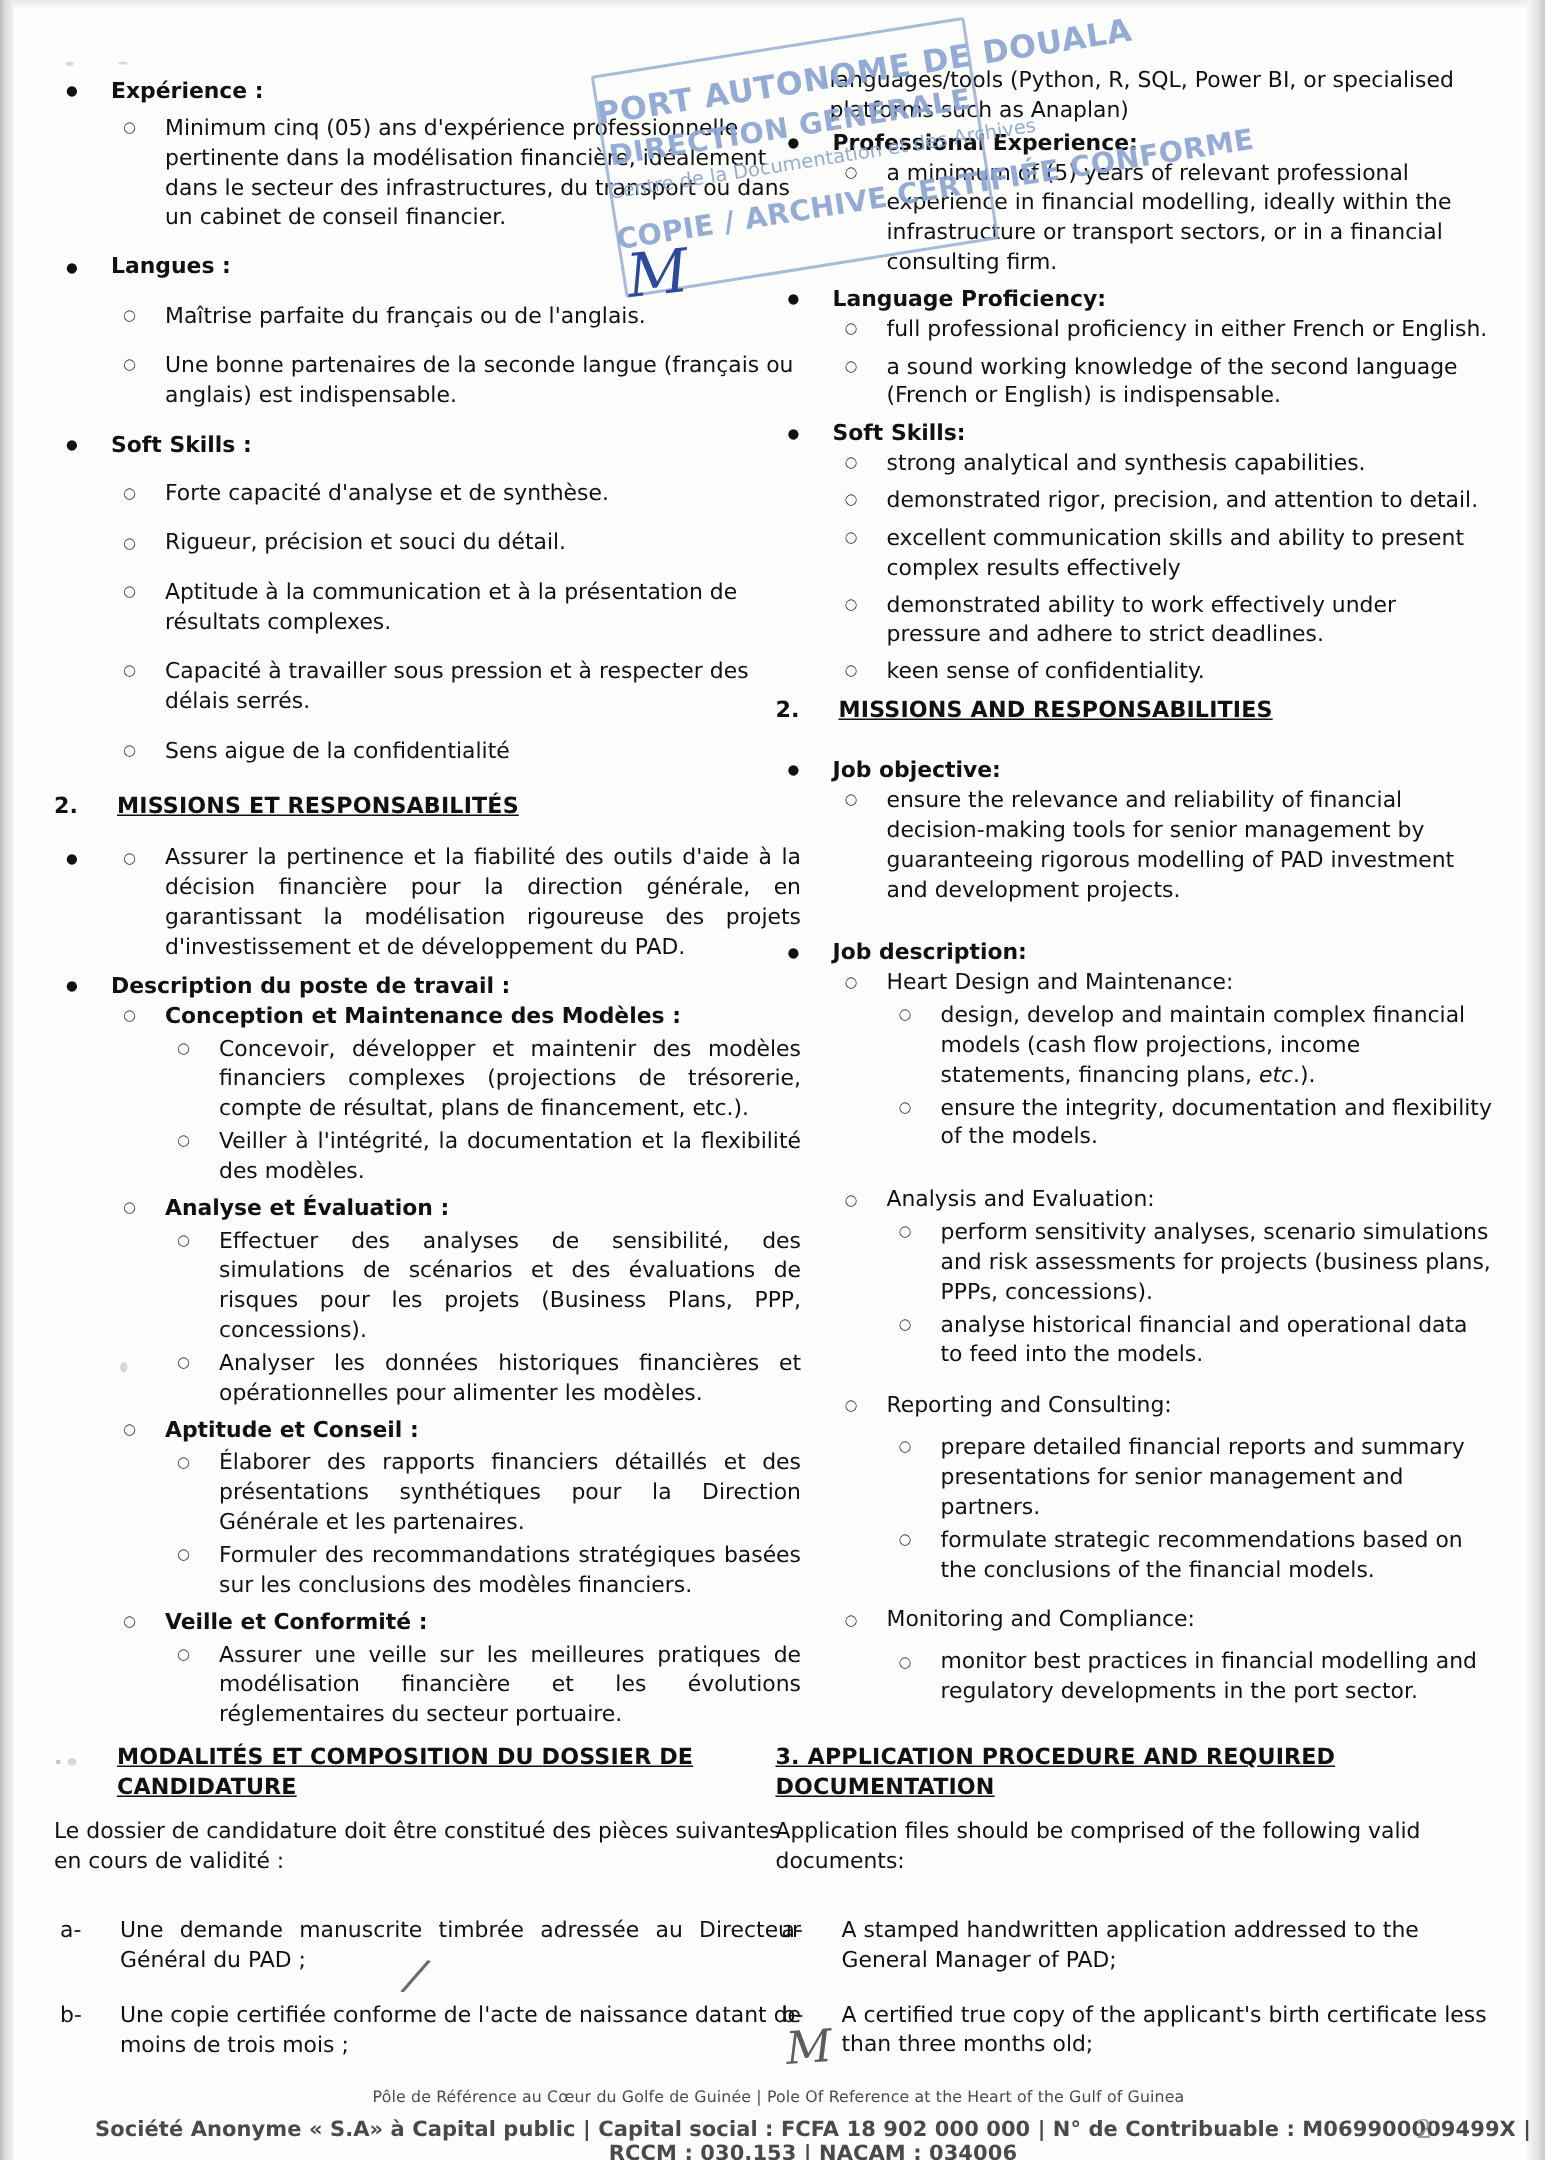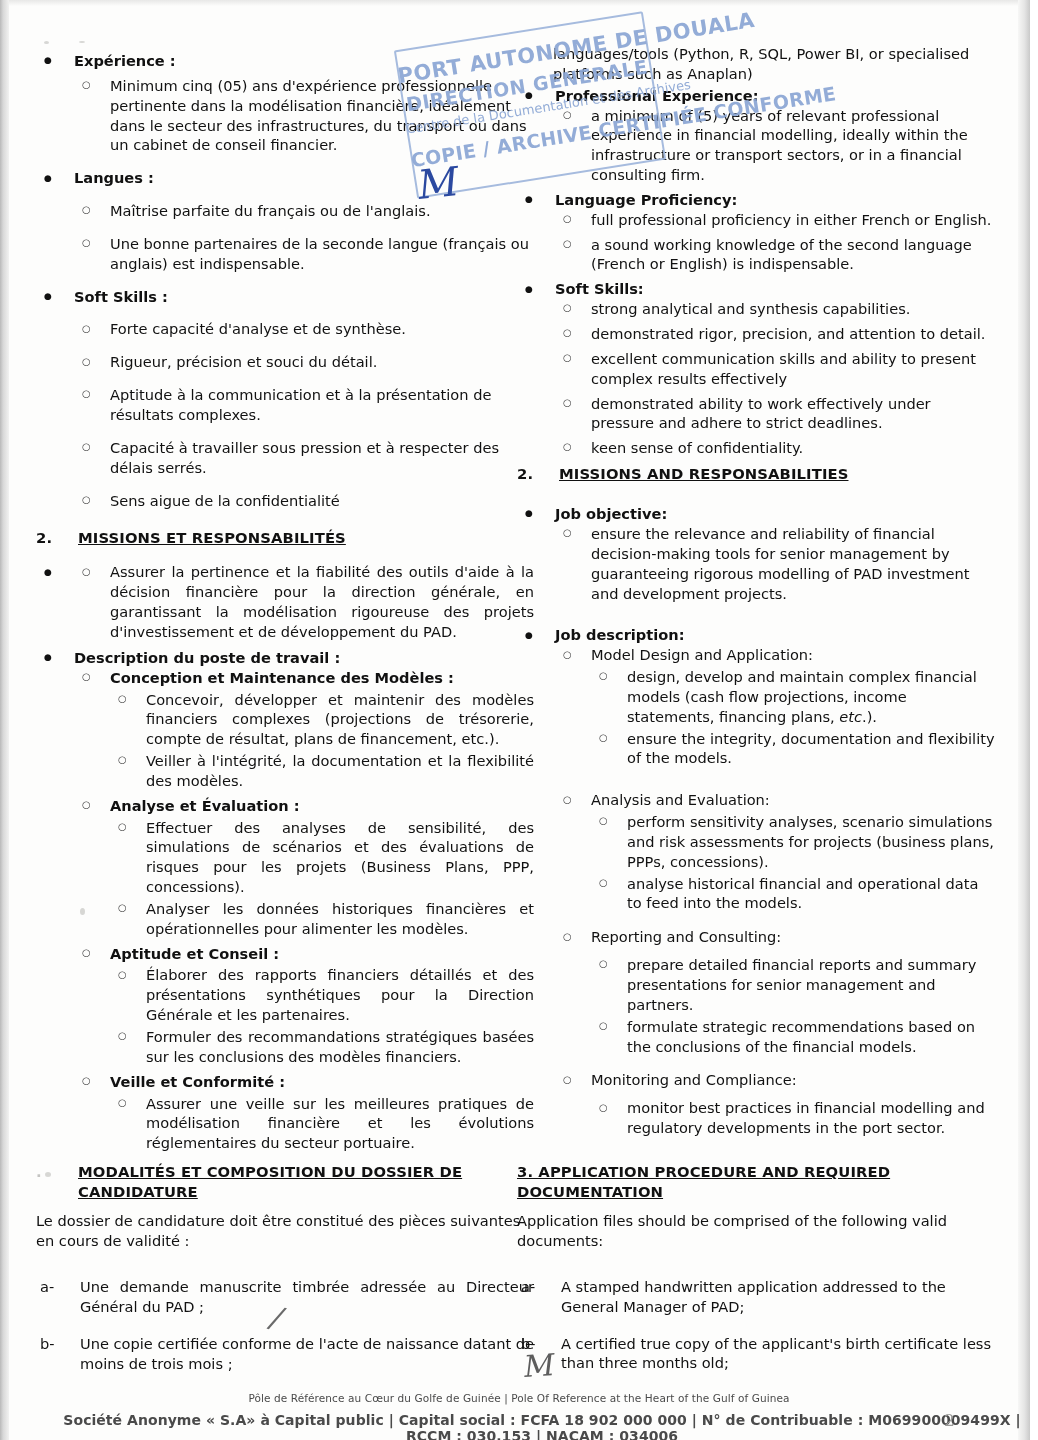--- a/index.html
+++ b/index.html
@@ -411,21 +411,21 @@
         </li>
 
         <li class="item b1" style="margin-top:22px;">
           <span class="mk disc"></span>
           <span class="hd lead">Job description:</span>
 
           <ul class="lvl">
 
             <li class="item b2" style="margin-top:0;">
               <span class="mk circ"></span>
-              <span class="lead">Model Design and Application:</span>
+              <span class="lead">Heart Design and Maintenance:</span>
               <ul class="lvl">
                 <li class="item b3">
                   <span class="mk circ"></span>
                   <span><span>design, develop and maintain complex financial models (cash flow projections, income statements, financing plans, </span><i class="it">etc</i><span>.).</span></span>
                 </li>
                 <li class="item b3">
                   <span class="mk circ"></span>
                   <span>ensure the integrity, documentation and flexibility of the models.</span>
                 </li>
               </ul>

